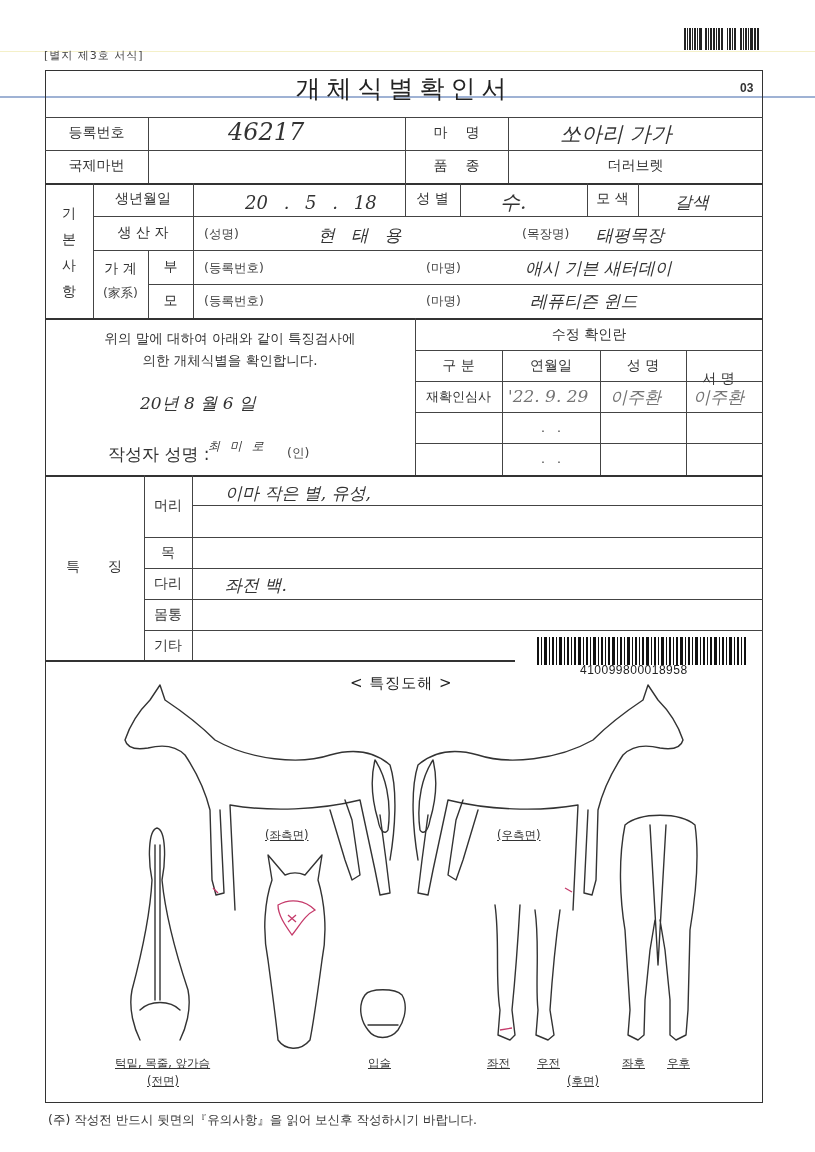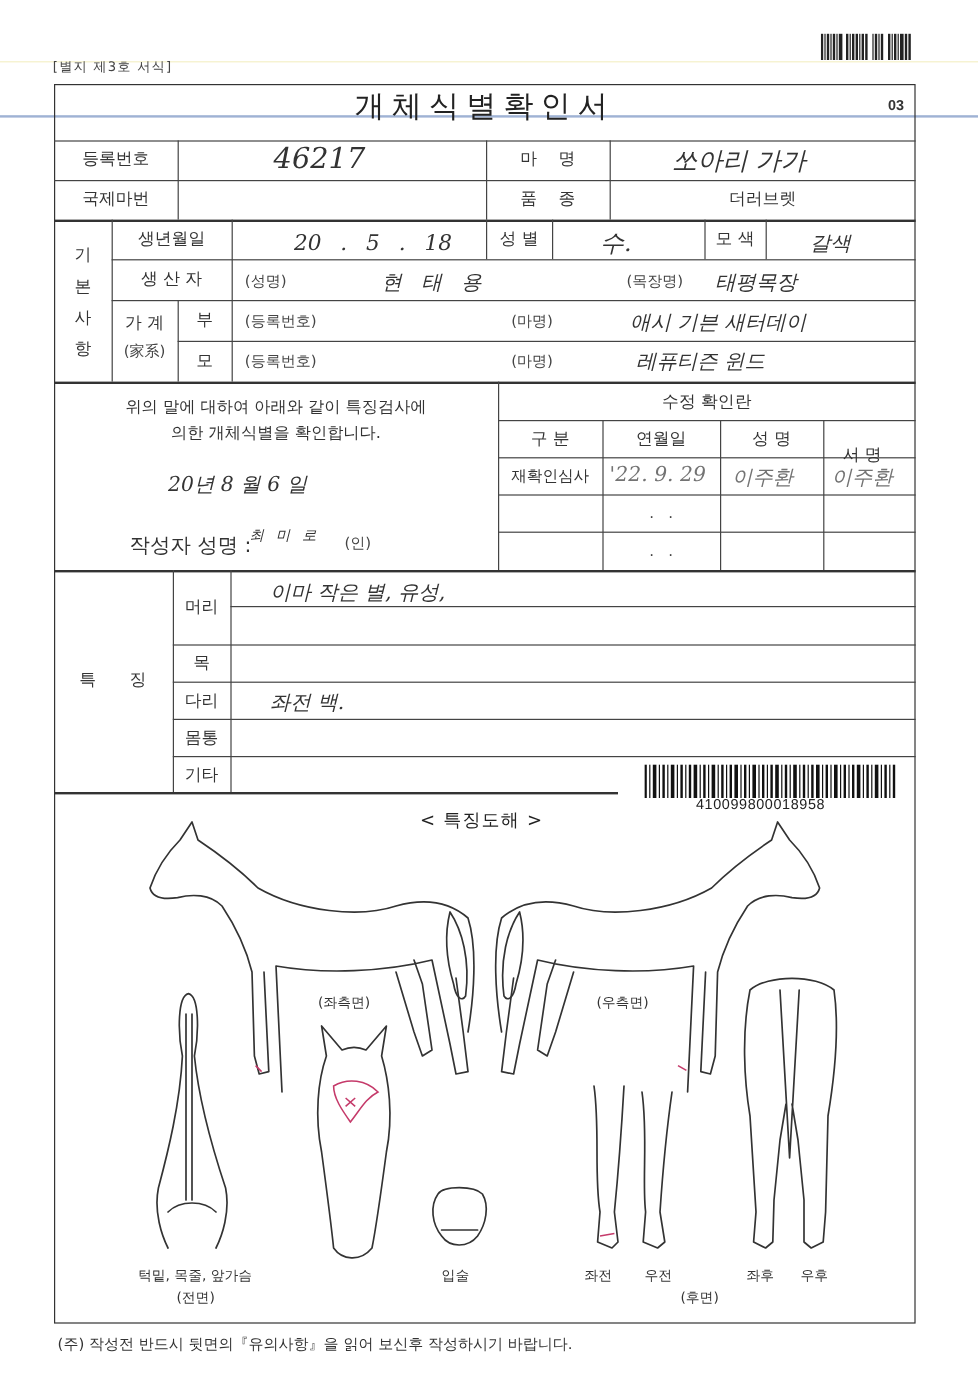--- a/index.html
+++ b/index.html
@@ -23,21 +23,21 @@
   .lbl { position: absolute; font-size: 14px; color: #333; text-align: center; white-space: nowrap; }
   .sm { font-size: 12.5px; color: #444; }
   .hand { position: absolute; font-family: "DejaVu Serif", serif; font-style: italic; color: #333; white-space: nowrap; }
   .hand.blue { color: #737373; }
   .vert { position: absolute; font-size: 14px; color: #333; line-height: 26px; text-align: center; width: 20px; }
 
   .barcode2 { position: absolute; left: 537px; top: 637px; width: 210px; height: 28px; }
   .barcode2-num { position: absolute; left: 580px; top: 663px; font-size: 12px; font-family: "Liberation Sans", sans-serif; color: #222; letter-spacing: 0.5px; }
 
   .diagram-title { position: absolute; left: 350px; top: 674px; font-size: 15px; color: #222; letter-spacing: 1px; }
-  .cap { position: absolute; font-size: 11.5px; color: #333; white-space: nowrap; text-align: center; }
+  .cap { position: absolute; font-size: 11.5px; color: #333; white-space: nowrap; text-align: center; text-decoration: underline; }
   .footer-note { position: absolute; left: 48px; top: 1112px; font-size: 12.5px; color: #333; white-space: nowrap; }
   svg.draw { position: absolute; left: 0; top: 0; }
   .dl { fill: none; stroke: #333; stroke-width: 1.4; stroke-linecap: round; stroke-linejoin: round; }
   .mk { fill: none; stroke: #c53a6a; stroke-width: 1.3; }
 </style>
 </head>
 <body>
 
 <div class="scan-line-yellow"></div>
 <div class="scan-line-blue"></div>

